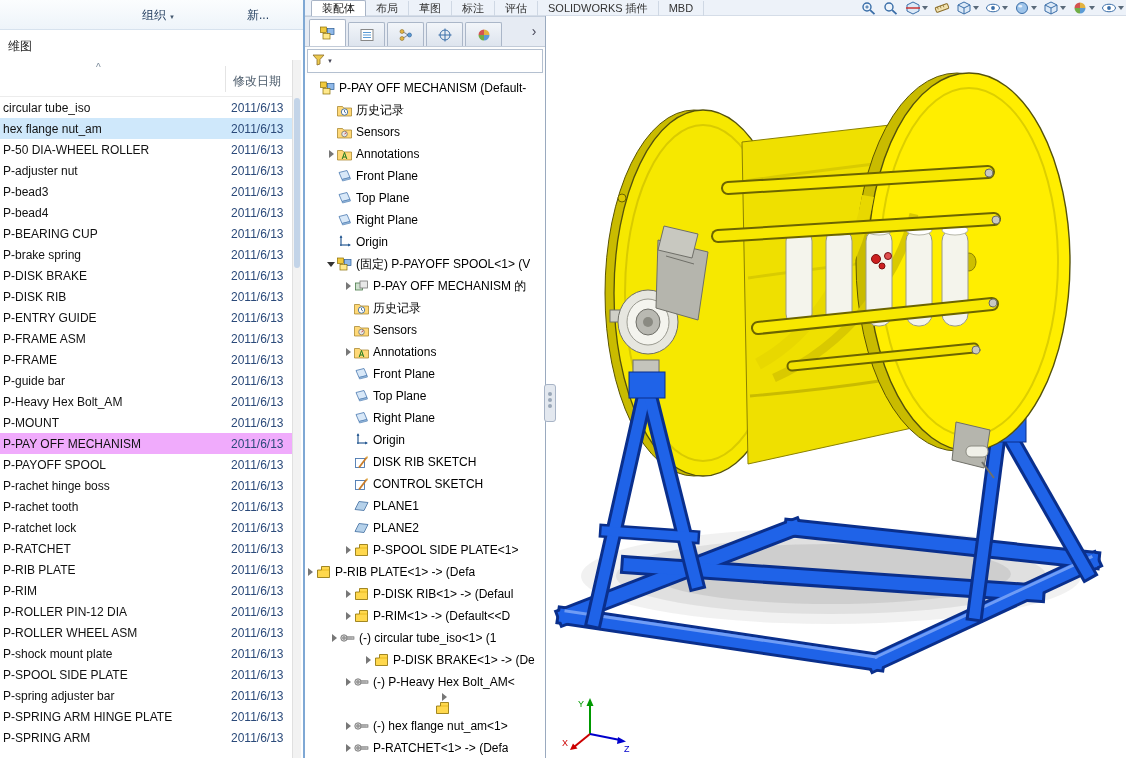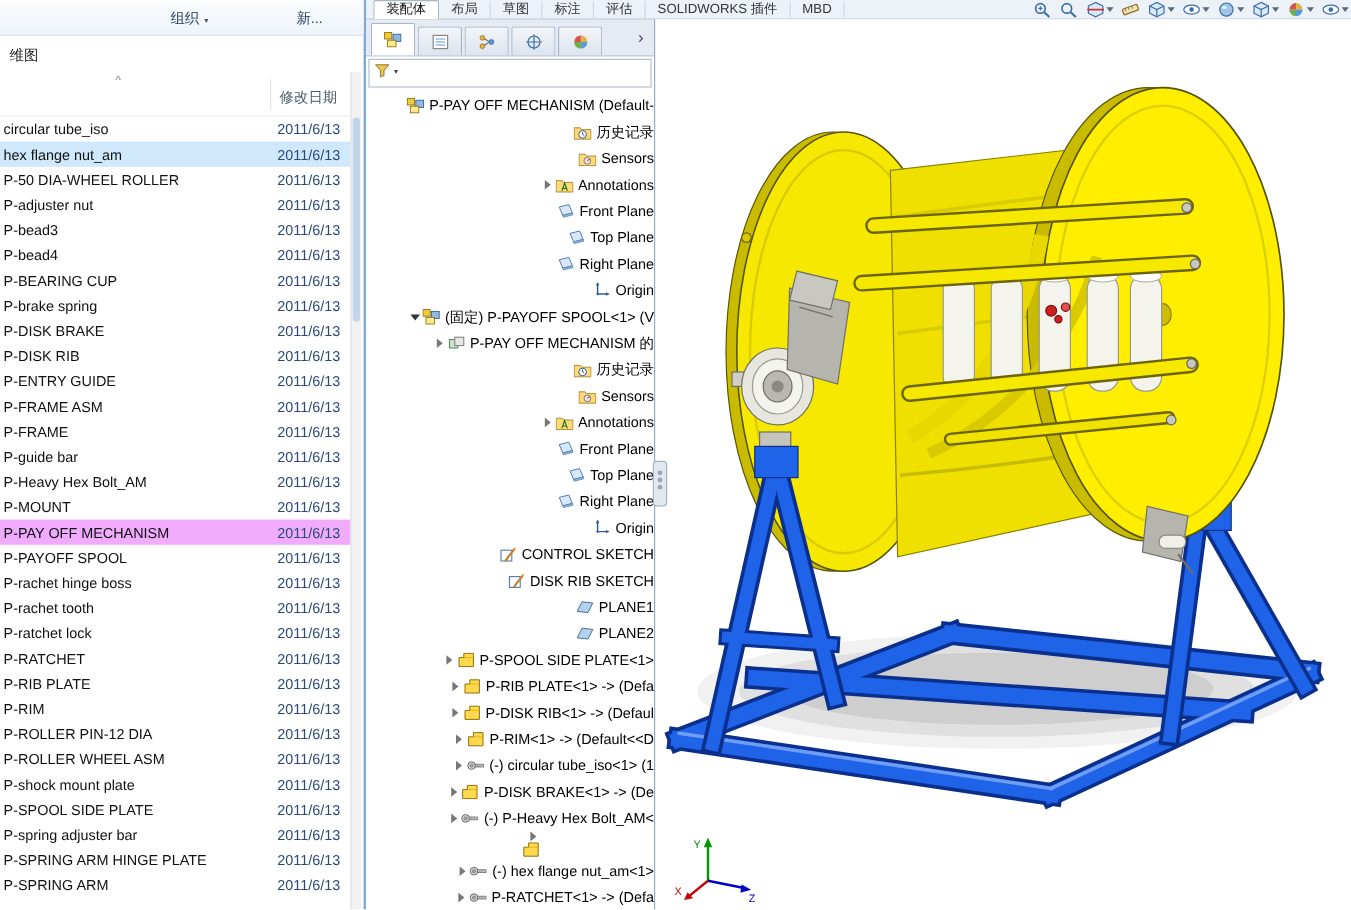--- a/index.html
+++ b/index.html
@@ -25,21 +25,21 @@
 
   
   .fm-panel{position:absolute;left:305px;top:16px;width:240px;height:742px;background:#fdfdfd;display:flex;flex-direction:column;z-index:2;border-top:1px solid #c5cfdd;}
   .fm-tabs{height:30px;background:#e6ebf3;display:flex;align-items:flex-end;padding:2px 2px 0 4px;border-bottom:1px solid #c2cbd8;position:relative;flex:0 0 auto;}
   .fm-tab{width:37px;height:24px;display:flex;align-items:center;justify-content:center;background:linear-gradient(#f2f5f9,#dde4ee);border:1px solid #aab6c8;border-bottom:none;margin-right:2px;border-radius:2px 2px 0 0;}
   .fm-tab.active{background:#fff;height:27px;}
   .fm-flyout{position:absolute;right:4px;top:7px;font-size:14px;line-height:14px;color:#445;width:14px;text-align:center;cursor:default;}
   .fm-filter{height:24px;margin:2px;border:1px solid #b4c0d0;background:#fff;display:flex;align-items:center;padding:0 4px;gap:2px;flex:0 0 auto;}
   .fcaret{font-size:6px;color:#445;}
   .fm-tree{flex:1 1 auto;overflow:hidden;background:#fff;padding-top:2px;}
-  .titem{height:22px;display:flex;align-items:center;white-space:nowrap;font-size:12px;color:#000;justify-content:flex-end;}
+  .titem{height:22px;display:flex;align-items:center;white-space:nowrap;font-size:12px;color:#000;}
   .tarrow{width:10px;display:inline-flex;justify-content:center;flex:0 0 auto;}
   .a-r{width:0;height:0;border-left:5px solid #777;border-top:4px solid transparent;border-bottom:4px solid transparent;}
   .a-d{width:0;height:0;border-top:5px solid #333;border-left:4px solid transparent;border-right:4px solid transparent;}
   .ticon{width:16px;display:inline-flex;margin:0 3px 0 1px;flex:0 0 auto;}
   .tlabel{overflow:hidden;}
 
   
   .file-dialog{position:absolute;left:0;top:0;width:305px;height:758px;background:#fff;border-right:2px solid #7fa8d4;z-index:10;}
   .fd-toolbar{position:absolute;left:0;top:0;right:0;height:30px;background:linear-gradient(#fbfdfe,#eef4fa);border-bottom:1px solid #d7e2ee;}
   .fd-btn{position:absolute;top:7px;font-size:12px;color:#1e395b;cursor:default;}
@@ -532,32 +532,32 @@
         </div>
         <div class="titem" style="padding-left: 38px;">
           <span class="tarrow"></span>
           <span class="ticon">
             <svg width="15" height="14" viewBox="0 0 15 14">
               <rect x="1.5" y="3.5" width="9" height="9" fill="none" stroke="#4a78b0" stroke-width="0.9"></rect>
               <line x1="5" y1="12.5" x2="13" y2="2" stroke="#c87d2a" stroke-width="1.8"></line>
               <polygon points="13.8,0.8 12,2.8 13.6,3.6" fill="#e8b64c"></polygon>
             </svg>
           </span>
-          <span class="tlabel">CONTROL SKETCH</span>
+          <span class="tlabel">DISK RIB SKETCH</span>
         </div>
         <div class="titem" style="padding-left: 38px;">
           <span class="tarrow"></span>
           <span class="ticon">
             <svg width="15" height="14" viewBox="0 0 15 14">
               <rect x="1.5" y="3.5" width="9" height="9" fill="none" stroke="#4a78b0" stroke-width="0.9"></rect>
               <line x1="5" y1="12.5" x2="13" y2="2" stroke="#c87d2a" stroke-width="1.8"></line>
               <polygon points="13.8,0.8 12,2.8 13.6,3.6" fill="#e8b64c"></polygon>
             </svg>
           </span>
-          <span class="tlabel">DISK RIB SKETCH</span>
+          <span class="tlabel">CONTROL SKETCH</span>
         </div>
         <div class="titem" style="padding-left: 38px;">
           <span class="tarrow"></span>
           <span class="ticon">
             <svg width="15" height="14" viewBox="0 0 15 14">
               <polygon points="1,10.5 5,2.5 14,3.5 10,11.5" fill="#aecde8" opacity="0.9" stroke="#2a5c94" stroke-width="0.8"></polygon>
             </svg>
           </span>
           <span class="tlabel">PLANE1</span>
         </div>
@@ -626,21 +626,21 @@
             <svg width="15" height="14" viewBox="0 0 15 14">
               <circle cx="4" cy="7" r="3.2" fill="#d8d8d8" stroke="#666" stroke-width="0.8"></circle>
               <circle cx="4" cy="7" r="1.4" fill="#aaa" stroke="#666" stroke-width="0.5"></circle>
               <rect x="7" y="5.8" width="7" height="2.4" fill="#c0c0c0" stroke="#666" stroke-width="0.6"></rect>
               <line x1="9" y1="5.8" x2="9" y2="8.2" stroke="#888" stroke-width="0.5"></line>
               <line x1="11" y1="5.8" x2="11" y2="8.2" stroke="#888" stroke-width="0.5"></line>
             </svg>
           </span>
           <span class="tlabel">(-) circular tube_iso&lt;1&gt; (1</span>
         </div>
-        <div class="titem" style="padding-left: 38px;">
+        <div class="titem" style="padding-left: 38px; margin-left: 20px;">
           <span class="tarrow">
             <i class="a-r"></i>
           </span>
           <span class="ticon">
             <svg width="15" height="14" viewBox="0 0 15 14">
               <polygon points="1.5,5 5.5,5 5.5,1.5 13.5,1.5 13.5,12.5 1.5,12.5" fill="#ffd84d" stroke="#8a6d00" stroke-width="0.8"></polygon>
               <line x1="5.5" y1="5" x2="13.5" y2="5" stroke="#d8a800" stroke-width="0.6"></line>
             </svg>
           </span>
           <span class="tlabel">P-DISK BRAKE&lt;1&gt; -&gt; (De</span>

